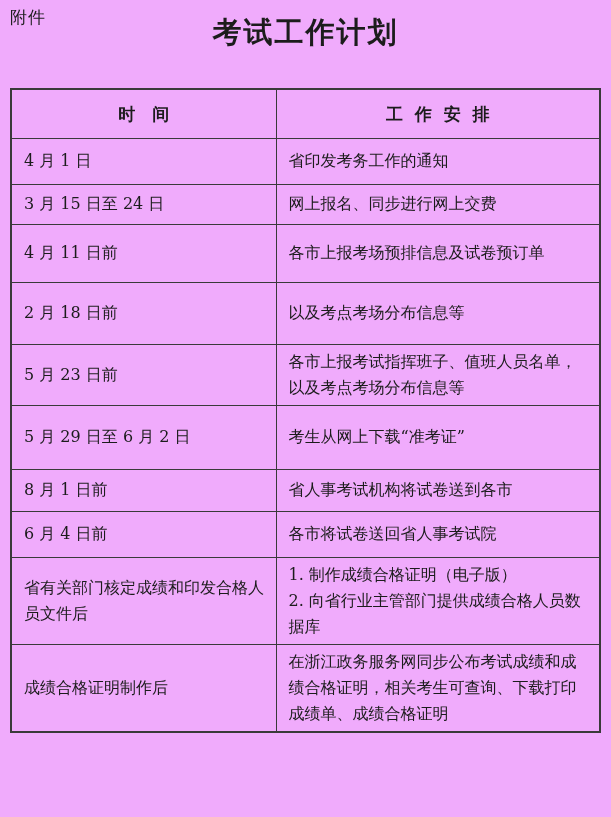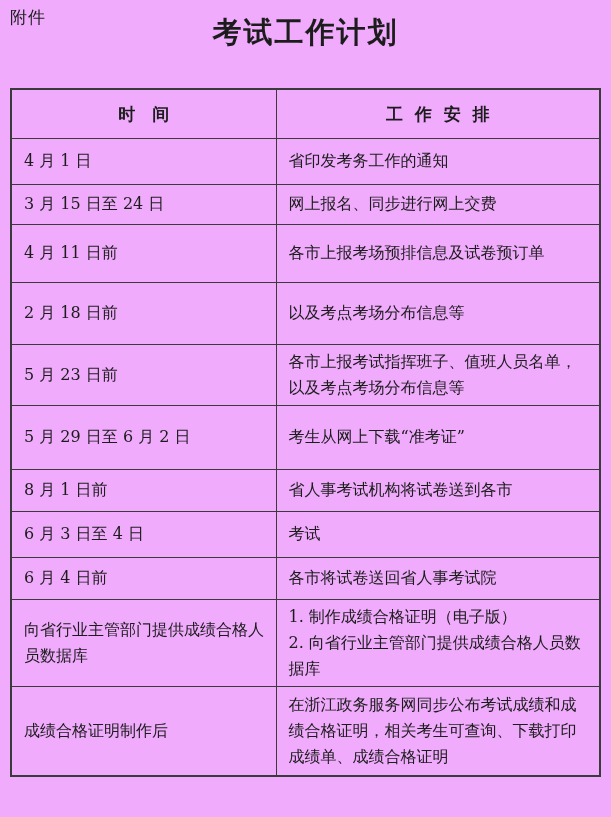--- a/index.html
+++ b/index.html
@@ -137,33 +137,27 @@
             <div>考生从网上下载“准考证”</div>
           </td>
         </tr>
         <tr>
           <td class="time-cell">8 月 1 日前</td>
           <td class="work-cell">
             <div>省人事考试机构将试卷送到各市</div>
           </td>
         </tr>
         <tr>
-          <td class="time-cell">6 月 3 日至 4 日</td>
-          <td class="work-cell">
-            <div>考试</div>
-          </td>
-        </tr>
-        <tr>
           <td class="time-cell">6 月 4 日前</td>
           <td class="work-cell">
             <div>各市将试卷送回省人事考试院</div>
           </td>
         </tr>
         <tr>
-          <td class="time-cell">向省行业主管部门提供成绩合格人员数据库</td>
+          <td class="time-cell">省有关部门核定成绩和印发合格人员文件后</td>
           <td class="work-cell">
             <div>1. 制作成绩合格证明（电子版）</div>
             <div>2. 向省行业主管部门提供成绩合格人员数据库</div>
           </td>
         </tr>
         <tr>
           <td class="time-cell">成绩合格证明制作后</td>
           <td class="work-cell">
             <div>在浙江政务服务网同步公布考试成绩和成绩合格证明，相关考生可查询、下载打印成绩单、成绩合格证明</div>
           </td>

